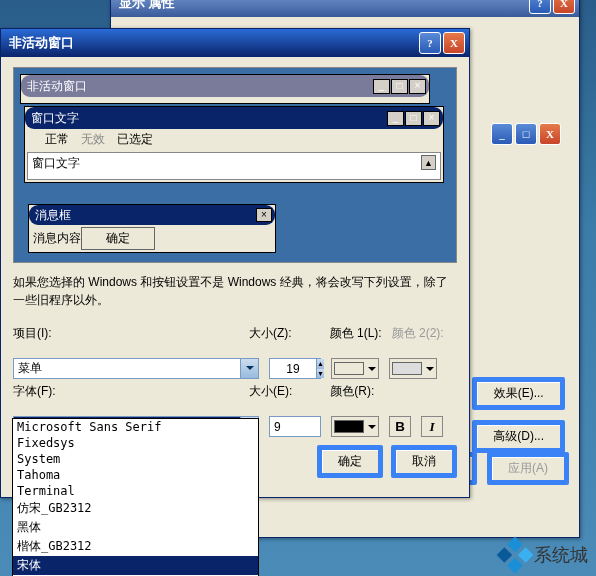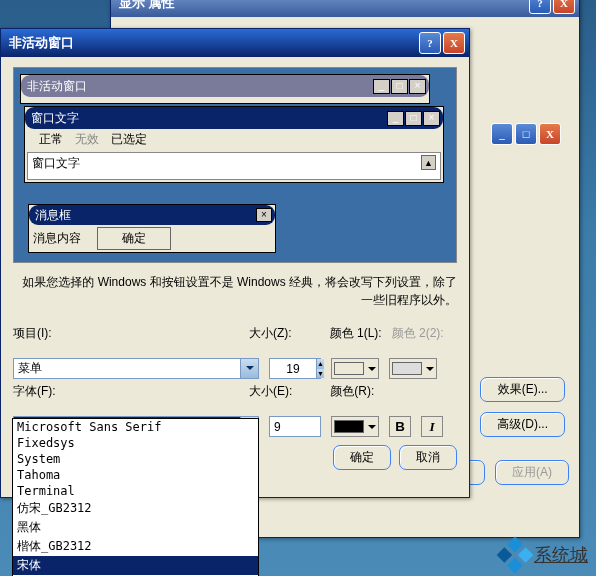--- a/index.html
+++ b/index.html
@@ -15,44 +15,44 @@
   .ctl .min { background: linear-gradient(#5a8bd6, #2a5bb6); }
   .ctl .max { background: linear-gradient(#5a8bd6, #2a5bb6); }
   .ctl .hlp { background: linear-gradient(#5a8bd6, #2a5bb6); }
   .ctl .cls { background: linear-gradient(#e67a4a, #c8452a); }
   .body { background: #ece9d8; padding: 10px; }
 
   
   #display-win { left: 110px; top: -12px; width: 470px; height: 550px; }
   #display-win .body { height: calc(100% - 28px); position: relative; }
   #bottom-btns { position: absolute; right: 10px; bottom: 52px; display: flex; gap: 10px; }
-  #bottom-btns button, .side-btn, .std-btn { background: #ece9d8; border: 1px solid #3b82f6; border-radius: 7px; padding: 3px 16px; font-size: 12px; box-shadow: 1px 1px 0 #fff inset; cursor: pointer; }
+  #bottom-btns button, .side-btn, .std-btn { background: #ece9d8; border: 5px solid #3b82f6; border-radius: 2px; padding: 3px 16px; font-size: 12px; box-shadow: 1px 1px 0 #fff inset; cursor: pointer; }
   #side-btns { position: absolute; right: 14px; top: 360px; display: flex; flex-direction: column; gap: 10px; }
 
   
   #adv-win { left: 0; top: 28px; width: 470px; height: 470px; }
   #adv-win .body { padding: 10px 12px 8px 12px; }
 
   
   .preview { border: 1px solid #888; background: #3a6ea5; height: 196px; margin-bottom: 10px; position: relative; padding: 8px; }
   .pwin { position: absolute; background: #ece9d8; border: 1px solid #000; }
   .ptitle { display: flex; justify-content: space-between; align-items: center; color: #fff; height: 22px; padding: 0 3px 0 6px; font-size: 12px; border-radius: 9px; }
   .ptitle.inactive { background: #7a7a9a; }
   .ptitle.active { background: linear-gradient(#0a246a, #2a5bb6); background: #0a246a; }
   .pctl { display: flex; gap: 1px; }
   .pctl span { width: 17px; height: 15px; background: #d4d0c8; border: 1px solid #000; display: inline-flex; align-items: center; justify-content: center; font-size: 10px; line-height: 1; }
-  .pmenu { background: #ece9d8; padding: 2px 14px; display: flex; gap: 12px; font-size: 12px; }
+  .pmenu { background: #ece9d8; padding: 2px 20px; display: flex; gap: 12px; font-size: 12px; }
   .pmenu .dis { color: #888; }
   .ptxt { background: #fff; border: 1px solid #888; margin: 2px; padding: 2px 4px; height: 28px; display:flex; justify-content:space-between; align-items:flex-start; }
   .pmsg { position: absolute; left: 14px; top: 136px; width: 248px; background: #ece9d8; border: 1px solid #000; }
   .pmsg .ptitle { height: 20px; }
-  .pmsg .row { display: flex; align-items: center; padding: 2px 4px; gap: 16px; }
+  .pmsg .row { display: flex; align-items: center; padding: 2px 4px; }
   .pmsg button { padding: 2px 24px; border: 1px solid #666; background: #ece9d8; font-size: 12px; }
 
-  .hint { margin: 6px 0 10px 0; line-height: 1.5; text-align: right; }
+  .hint { margin: 6px 0 10px 0; line-height: 1.5; }
 
   .form-row { display: flex; align-items: center; gap: 10px; margin-bottom: 4px; margin-top: 16px; }
   .lbl { min-width: 58px; }
   .combo { display: flex; border: 1px solid #7a9ac6; background: #fff; height: 21px; }
   .combo input { border: none; flex: 1; padding: 0 4px; font-size: 12px; background: transparent; }
   .combo .arrow { width: 18px; background: linear-gradient(#cde, #9bd); border-left: 1px solid #7a9ac6; display: flex; align-items: center; justify-content: center; cursor: pointer; }
   .combo .arrow::after { content: ""; border: 4px solid transparent; border-top-color: #036; margin-top: 3px; }
   .spin { display: flex; border: 1px solid #7a9ac6; background: #fff; height: 21px; width: 52px; }
   .spin input { width: 46px; border: none; text-align: center; font-size: 12px; }
   .spin .sp { width: 18px; display: flex; flex-direction: column; }
@@ -64,21 +64,21 @@
   .disabled { color: #999; }
 
   
   .dropdown { position: absolute; left: 12px; top: 418px; width: 247px; background: #fff; border: 1px solid #000; z-index: 50; font-family: SimSun, monospace; }
   .dropdown div { padding: 1px 4px; cursor: pointer; }
   .dropdown .sel { background: #0a246a; color: #fff; }
 
   .dlg-foot { display:flex; justify-content:flex-end; gap:8px; margin-top:8px; }
 
   
-  .watermark { position: absolute; right: 8px; bottom: 8px; display: flex; align-items: center; gap: 6px; color: #333; font-size: 18px; text-decoration: underline; }
+  .watermark { position: absolute; right: 8px; bottom: 8px; display: flex; align-items: center; gap: 6px; color: #333; font-size: 18px; }
   .watermark .logo { width: 26px; height: 26px; position: relative; transform: rotate(45deg);}
   .watermark .logo span{position:absolute;width:11px;height:11px;}
   .watermark .d1{background:#1a8fd8;left:0;top:0;}
   .watermark .d2{background:#3ab0f0;right:0;top:0;}
   .watermark .d3{background:#0a5a9a;left:0;bottom:0;}
   .watermark .d4{background:#1a8fd8;right:0;bottom:0;}
   .wm-top { position:absolute; top:18px; left:180px; color:#5fa6d6; font-size:13px; opacity:0.5; letter-spacing:1px;}
 </style>
 </head>
 <body>

